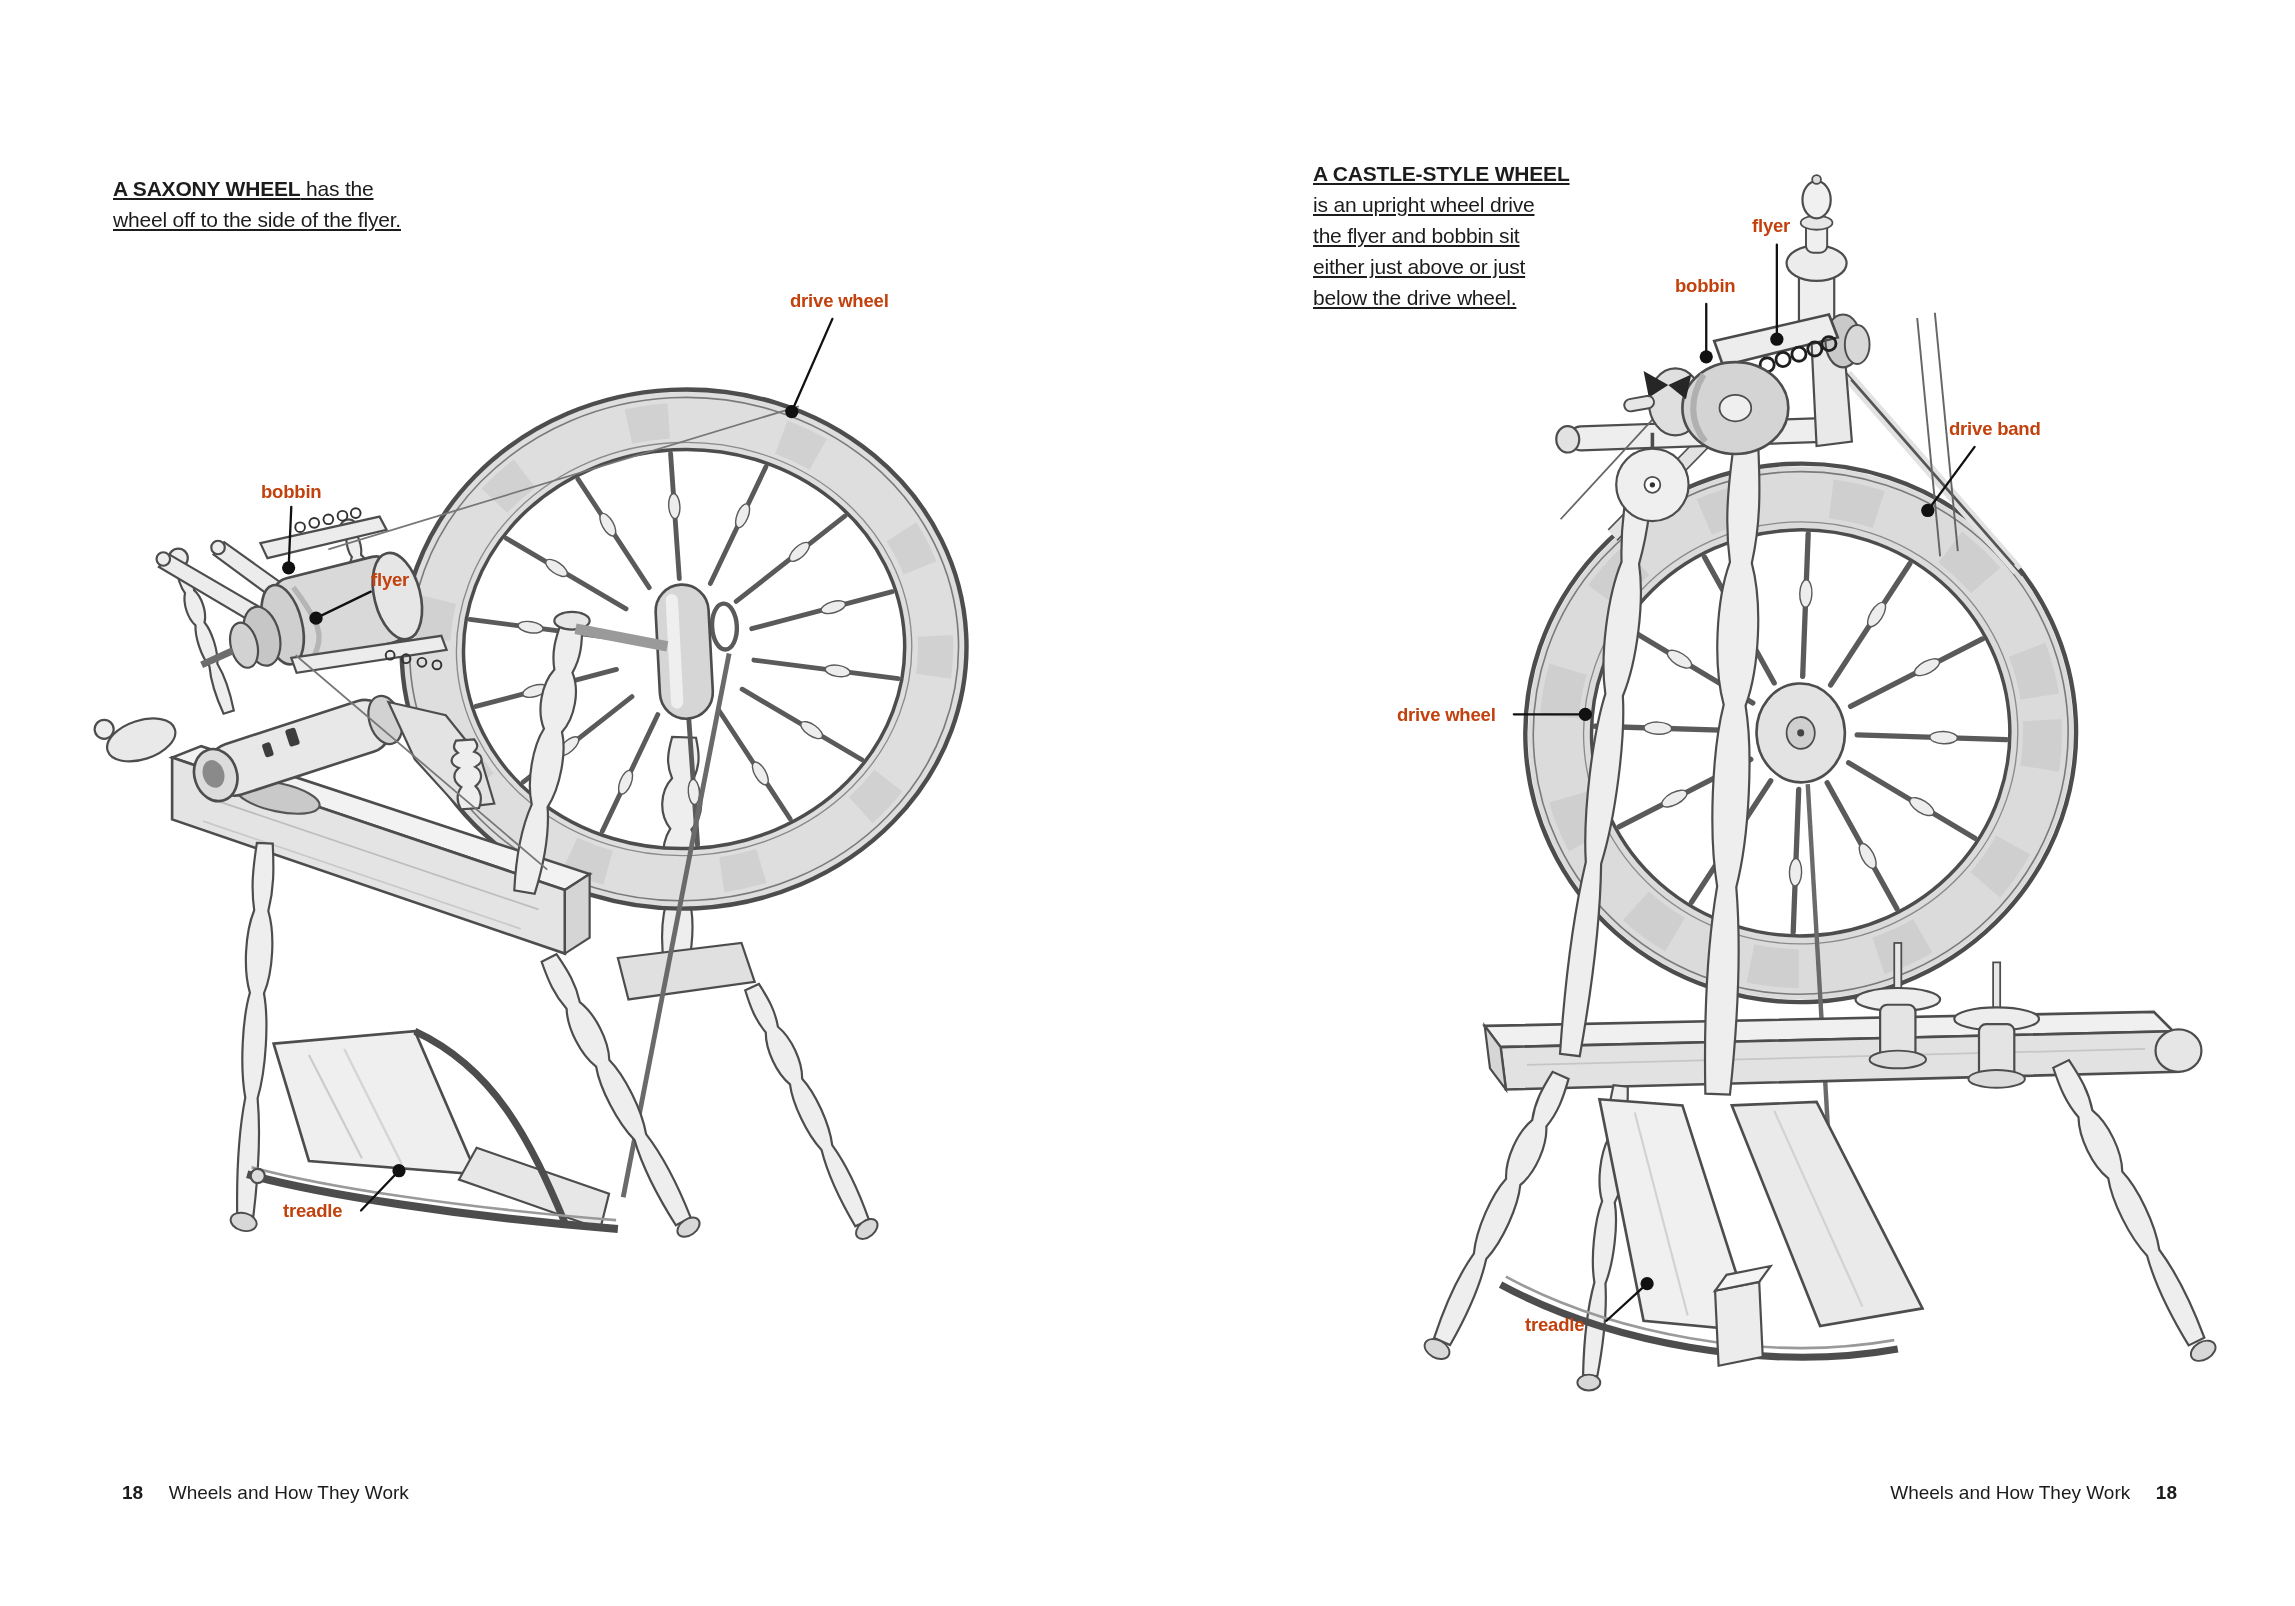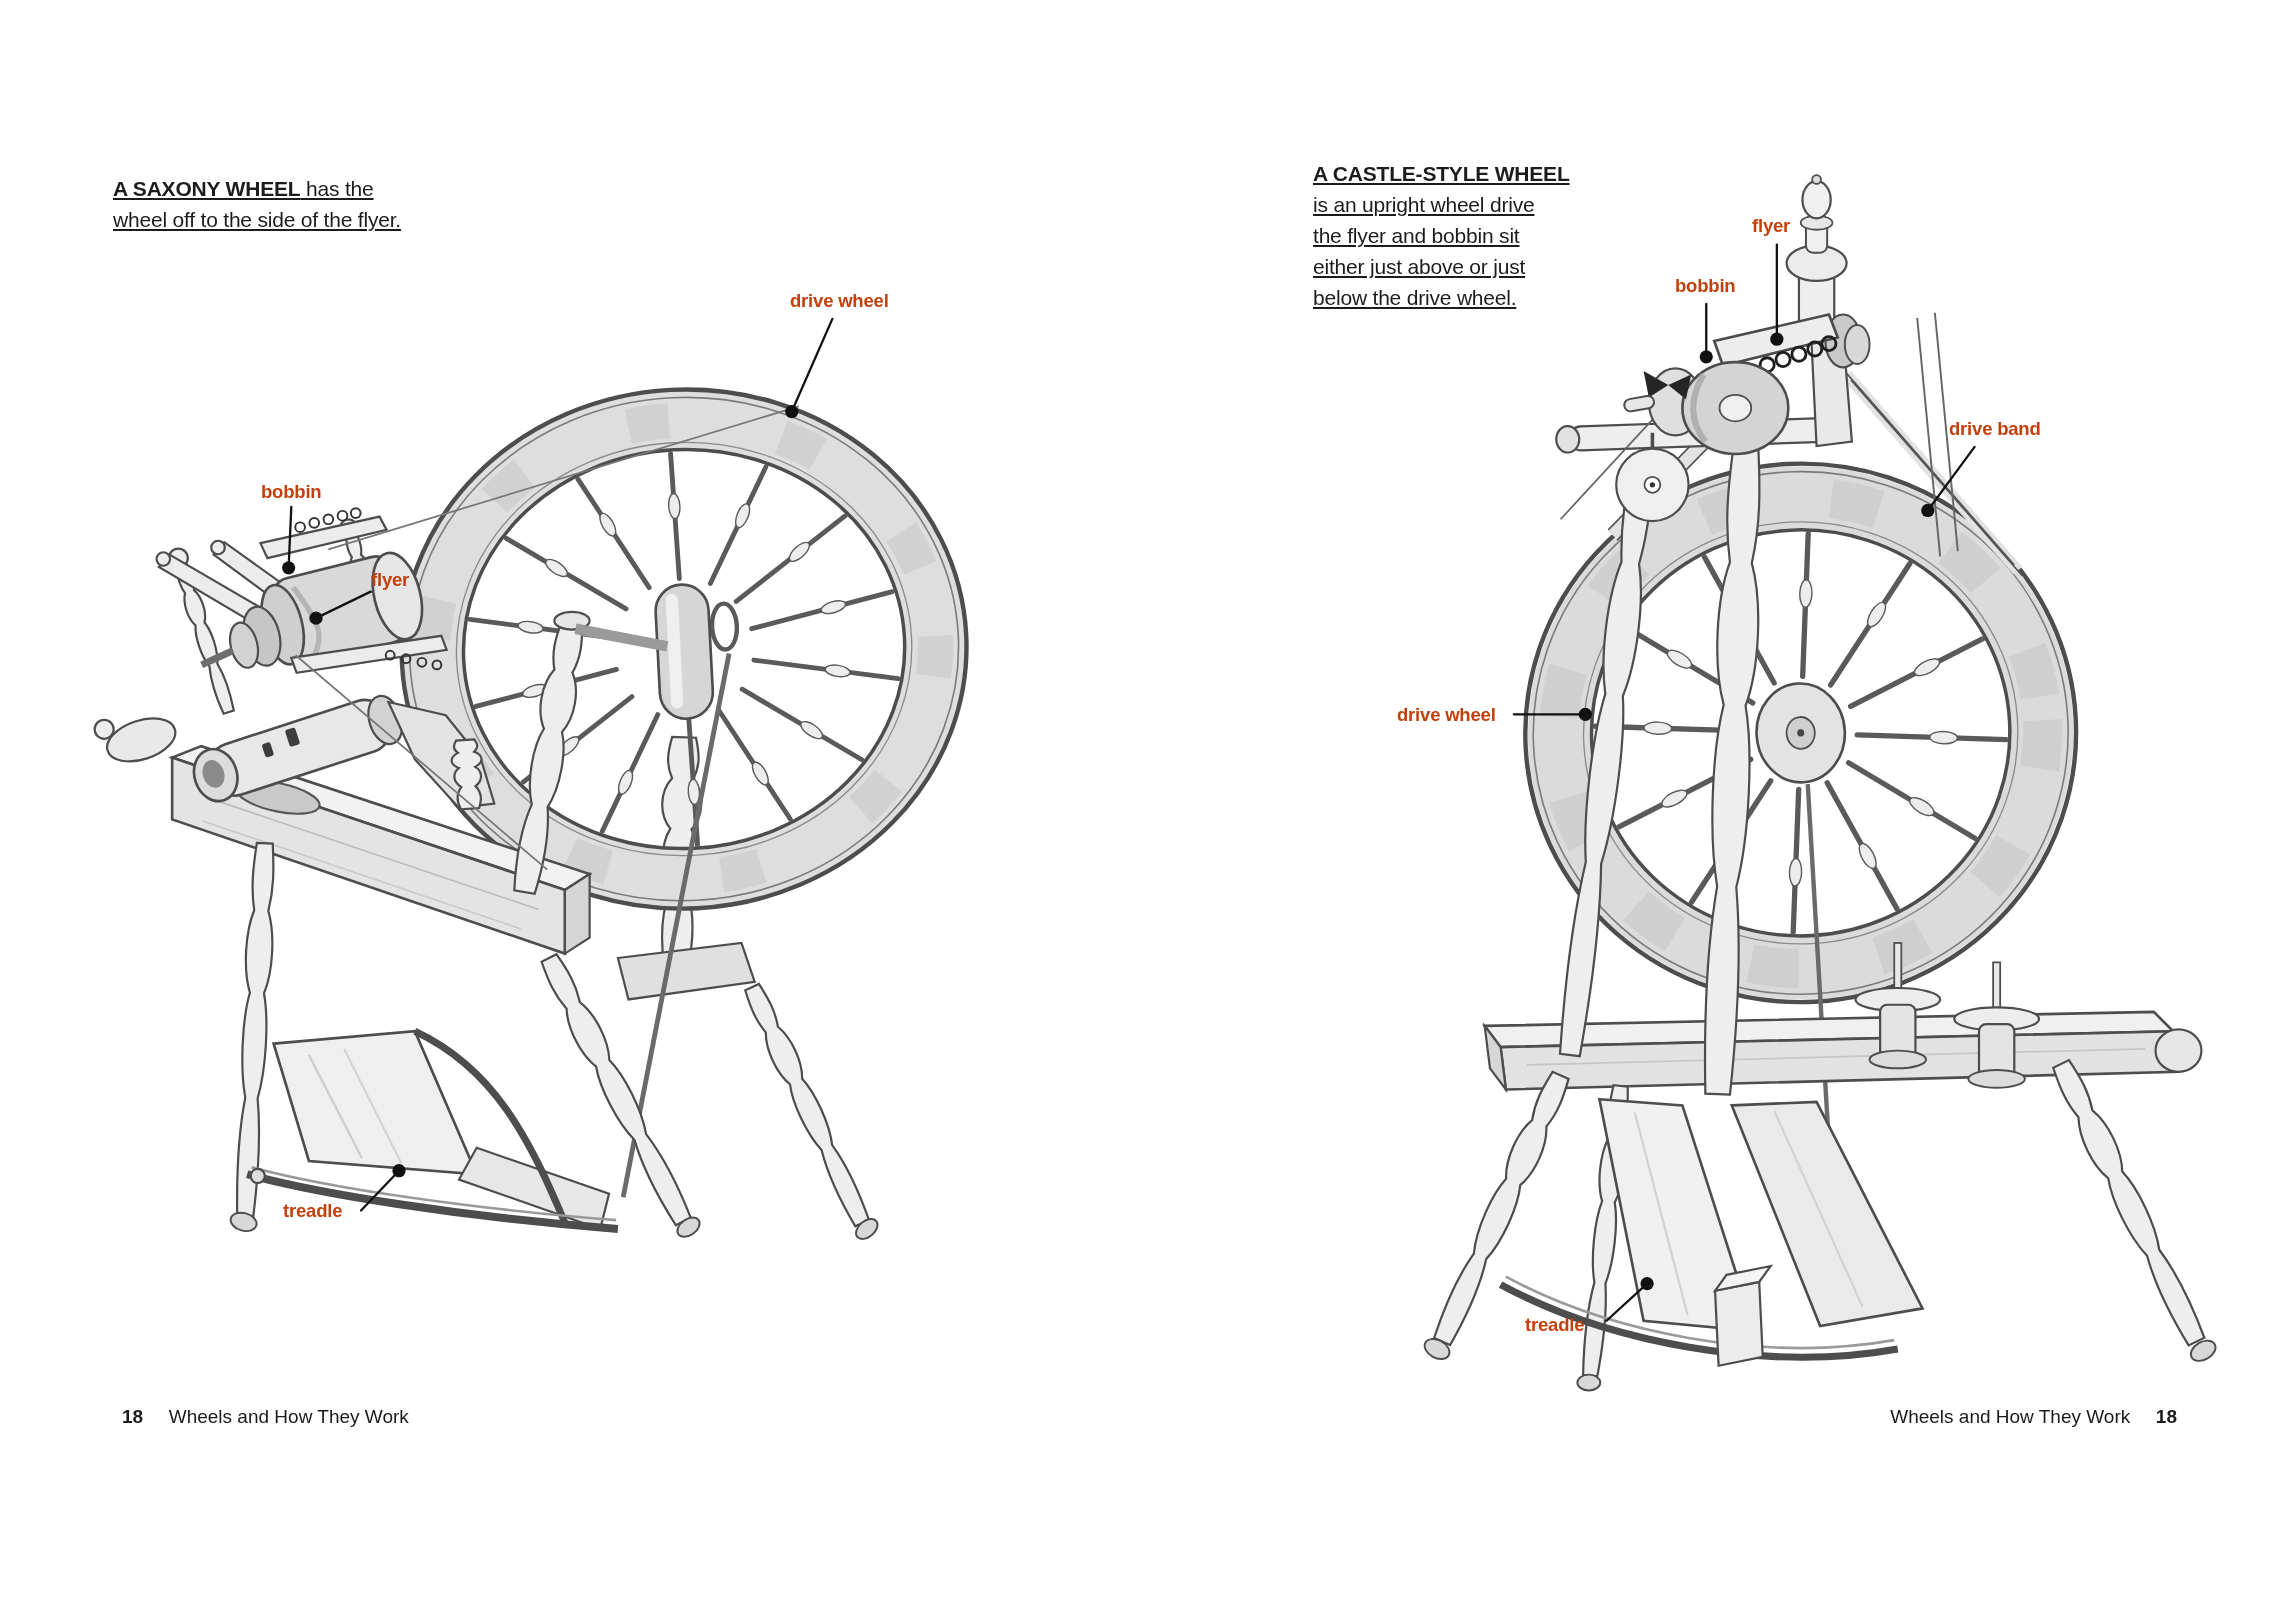--- a/index.html
+++ b/index.html
@@ -8,21 +8,21 @@
     font-family:"Liberation Sans",sans-serif;overflow:hidden;color:#1b1b1b;
   }
   svg.art{position:absolute;left:0;top:0;}
   .intro{position:absolute;font-size:21px;line-height:31px;letter-spacing:-0.2px;color:#1c1c1c;text-decoration:underline;}
   .intro b{font-weight:700;}
   .intro .line{white-space:nowrap;}
   .label{
     position:absolute;font-size:18.5px;font-weight:700;color:#c2410c;
     white-space:nowrap;letter-spacing:-0.2px;
   }
-  .footer{position:absolute;top:1406px;font-size:19px;display:flex;align-items:baseline;}
+  .footer{position:absolute;top:1482px;font-size:19px;display:flex;align-items:baseline;}
   .footer .pn{font-weight:700;}
   .footer .sp{width:25.6px;}
 </style>
 </head>
 <body>
 
 <svg class="art" width="2295" height="1607" viewBox="0 0 2600 1820">
   <defs>
     <path id="bal" d="M-4.5,0 C-6,7 -6.5,12 -4,18 C-8.5,24 -8.5,34 -4,40 C-7.5,47 -7.5,60 -3.5,68 C-6.5,78 -6,90 -4.5,100 L4.5,100 C6,90 6.5,78 3.5,68 C7.5,60 7.5,47 4,40 C8.5,34 8.5,24 4,18 C6.5,12 6,7 4.5,0 Z" fill="#eeeeee" stroke="#4d4d4d" stroke-width="2.2" vector-effect="non-scaling-stroke"></path>
     <circle id="knob" r="9" fill="#ededed" stroke="#4d4d4d" stroke-width="2.2" vector-effect="non-scaling-stroke"></circle>

